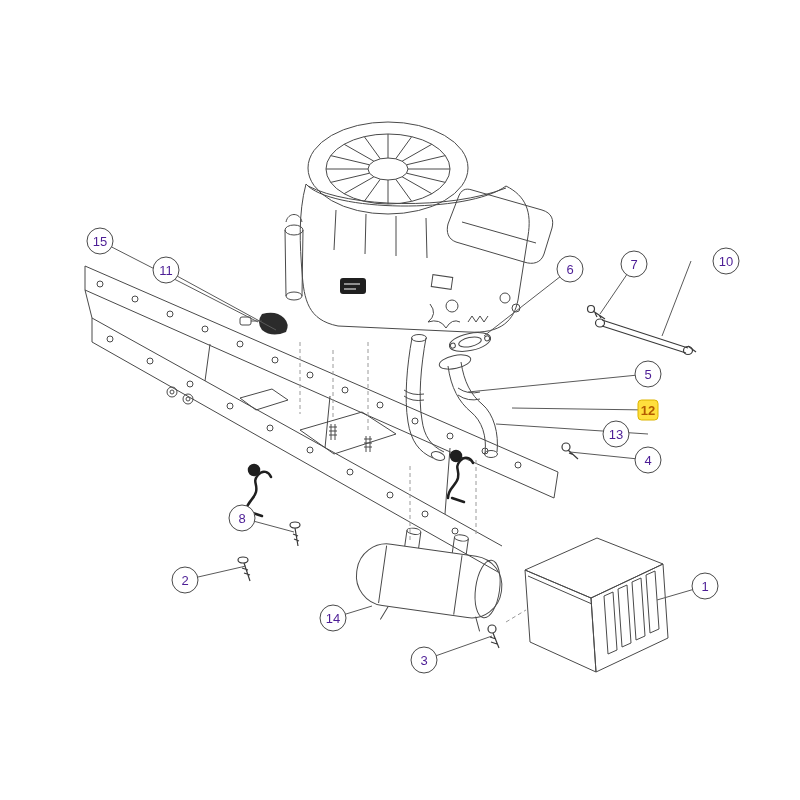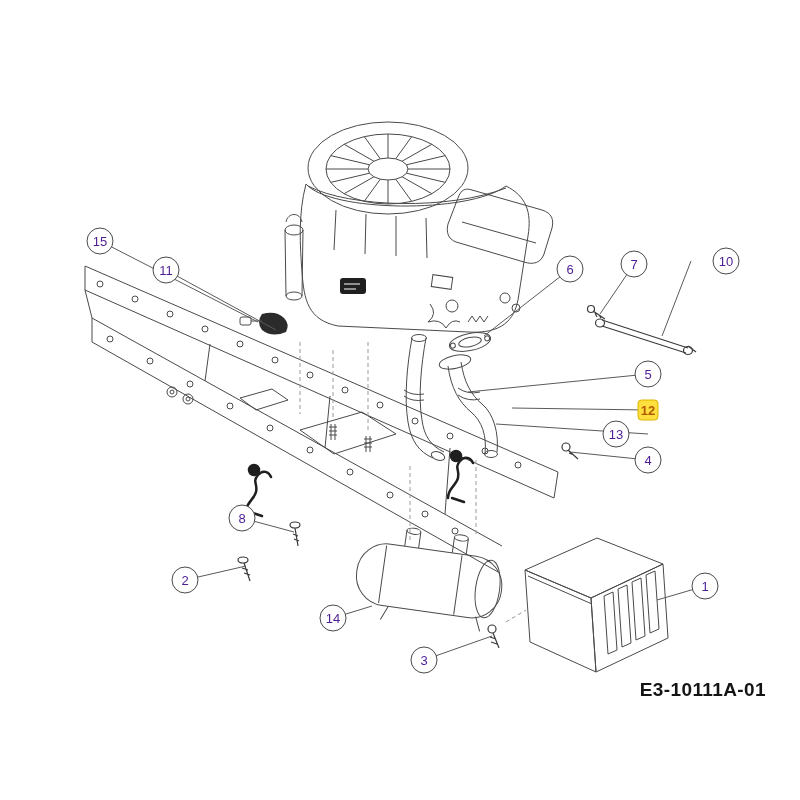--- a/index.html
+++ b/index.html
@@ -258,14 +258,13 @@
       <div class="callout highlighted" style="left: 648px; top: 410px; background: rgb(255, 223, 61);">12</div>
       <div class="callout" style="left: 616px; top: 434px;">13</div>
       <div class="callout" style="left: 648px; top: 460px;">4</div>
       <div class="callout" style="left: 242px; top: 518px;">8</div>
       <div class="callout" style="left: 185px; top: 580px;">2</div>
       <div class="callout" style="left: 333px; top: 618px;">14</div>
       <div class="callout" style="left: 424px; top: 660px;">3</div>
       <div class="callout" style="left: 705px; top: 586px;">1</div>
     </div>
 
-  <div class="diagram-code">E3-10111A-01</div>
 </div>
 
 </body></html>

